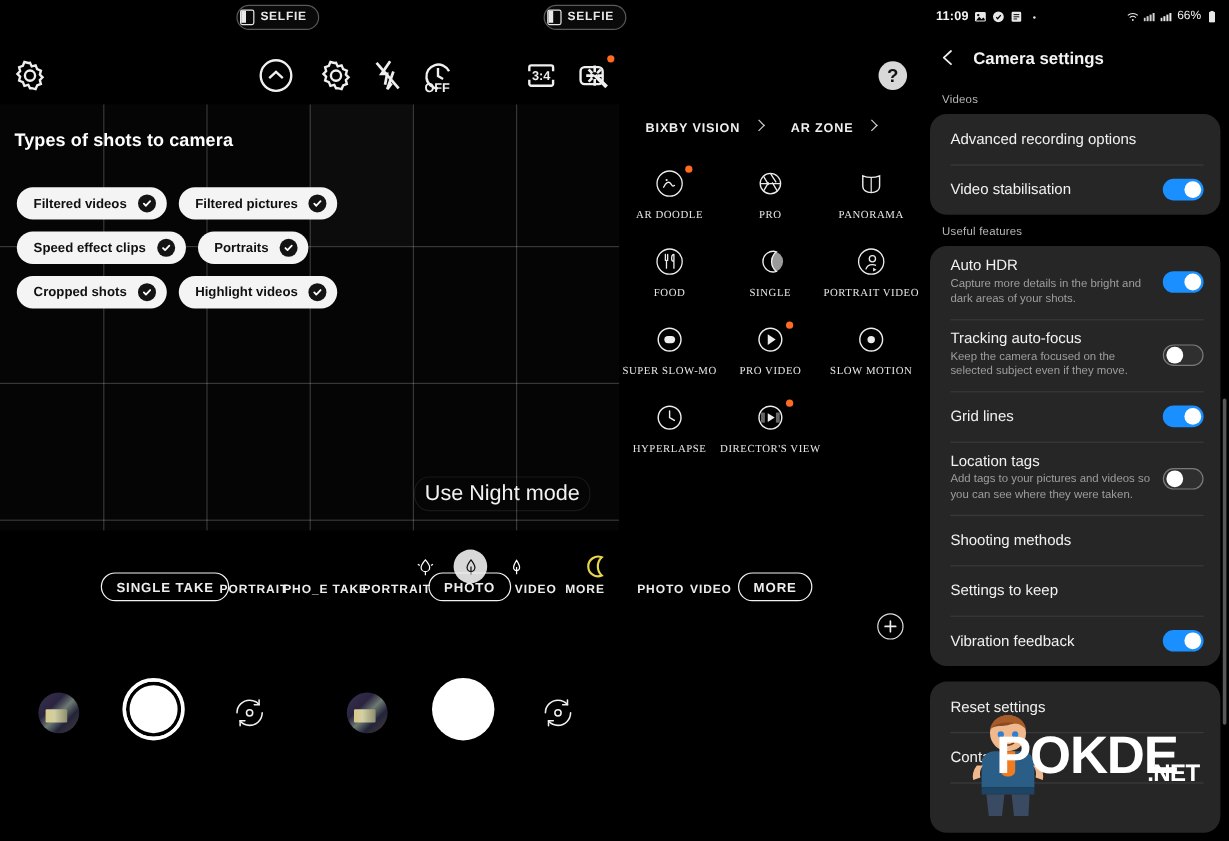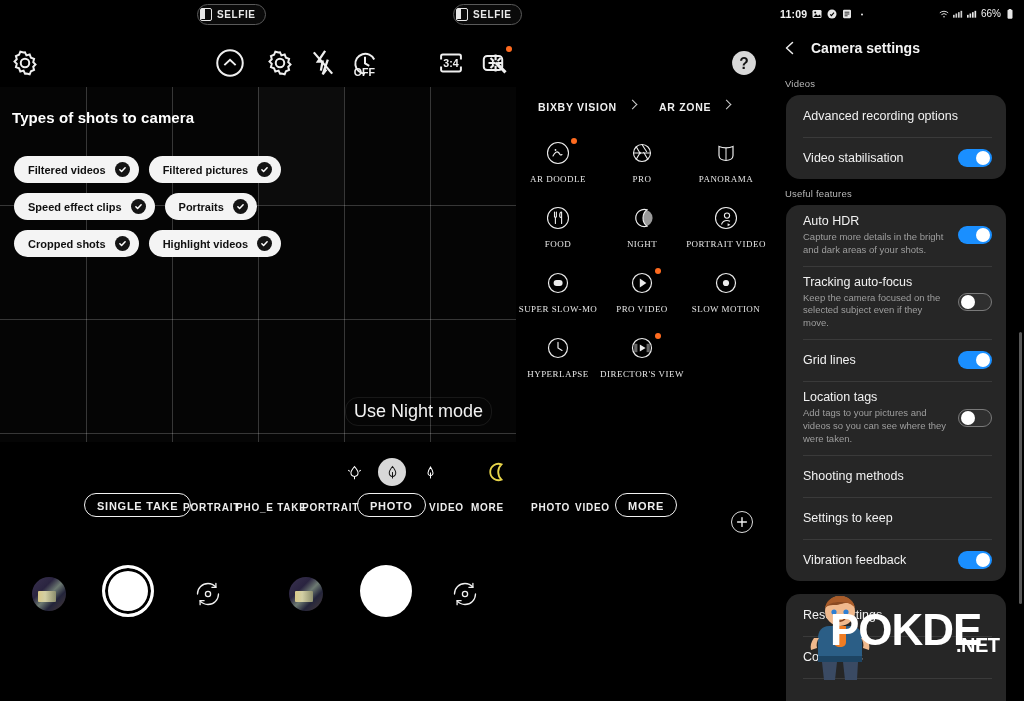--- a/index.html
+++ b/index.html
@@ -113,21 +113,21 @@
 
   
   #zoom-row { position: absolute; left: 340px; top: 458px; display: flex; align-items: center; gap: 10px; }
   .ztree { width: 28px; height: 28px; display:flex; align-items:center; justify-content:center; border-radius:50%; color:#fff; }
   .ztree.active { background: #d8d8d8; color: #111; }
   .ztree svg { display:block; width: 17px; height: 17px; }
   #moon-icon { margin-left: 32px; width: 22px; height: 22px; color: #e8d54a; }
   #moon-icon svg { display:block; width:22px; height:22px; }
 
   
-  #mode-carousel { position: absolute; left: 0; top: 493px; width: 768px; height: 32px; }
+  #mode-carousel { position: absolute; left: 0; top: 477px; width: 768px; height: 32px; }
   .mode {
     position: absolute; top: 0; color: #ededed; font-size: 10px; letter-spacing: .75px;
     font-weight: 600; white-space: nowrap; line-height: 24px; height: 24px;
   }
   .mode.pill { border: 1.4px solid #f2f2f2; border-radius: 13px; padding: 0 12px; font-size: 11px; }
 
   
   #shutter-bar { position: absolute; left: 0; top: 563px; width: 768px; height: 64px; }
   .thumb {
     position: absolute; top: 14px; width: 34px; height: 34px; border-radius: 50%;
@@ -168,21 +168,21 @@
   .sb-ico { width: 10px; height: 10px; display:inline-block; }
   .sb-ico svg { display:block; width:10px; height:10px; }
   #clock { font-weight: 600; letter-spacing: .2px; }
 
   #settings-header { display: flex; align-items: center; gap: 13px; height: 42px; padding-left: 14px; }
   #back-arrow { width: 16px; height: 16px; color: #ededed; }
   #back-arrow svg { display:block; width:16px; height:16px; }
   #settings-title { color: #f4f4f4; font-size: 14px; font-weight: 600; }
 
   .sec-label { color: #b9b9b9; font-size: 9.5px; padding: 9px 0 6px 17px; letter-spacing: .2px; }
-  .card { background: #262626; border-radius: 14px; margin: 0 18px; overflow: hidden; }
+  .card { background: #262626; border-radius: 14px; margin: 0 7px; overflow: hidden; }
   .row {
     display: flex; align-items: center; min-height: 42px; padding: 9px 14px 9px 17px; position: relative;
   }
   .row + .row::before {
     content: ""; position: absolute; left: 17px; right: 14px; top: 0; height: 1px; background: #3a3a3a;
   }
   .row .rtext { flex: 1; min-width: 0; }
   .row .rtitle { color: #f1f1f1; font-size: 12.5px; }
   .row .rdesc { color: #9e9e9e; font-size: 9.5px; line-height: 1.35; margin-top: 3px; }
   .toggle {
@@ -418,21 +418,21 @@
           </span>
           <span class="mlabel">FOOD</span>
         </div>
         <div class="menu-item">
           <span class="mic">
             <svg viewBox="0 0 28 28">
               <circle cx="16" cy="14" r="8.6" fill="#9a9a9a"></circle>
               <path d="M19 5.8A8.6 8.6 0 1 0 19 22.2 10.4 10.4 0 0 1 19 5.8z" fill="#000" stroke="#eee" stroke-width="1.1"></path>
             </svg>
           </span>
-          <span class="mlabel">NIGHT</span>
+          <span class="mlabel">SINGLE</span>
         </div>
         <div class="menu-item">
           <span class="mic">
             <svg viewBox="0 0 28 28" fill="none" stroke="currentColor" stroke-width="1.1">
               <circle cx="14" cy="14" r="10.5"></circle>
               <circle cx="15" cy="11.6" r="2.6"></circle>
               <path d="M9.5 20.5c.8-2.6 2.9-4 5.5-4 1.1 0 2.1.3 3 .7"></path>
               <path d="M15.6 19.2l2.8 1.5-2.8 1.5z" fill="currentColor" stroke="none"></path>
             </svg>
           </span>

